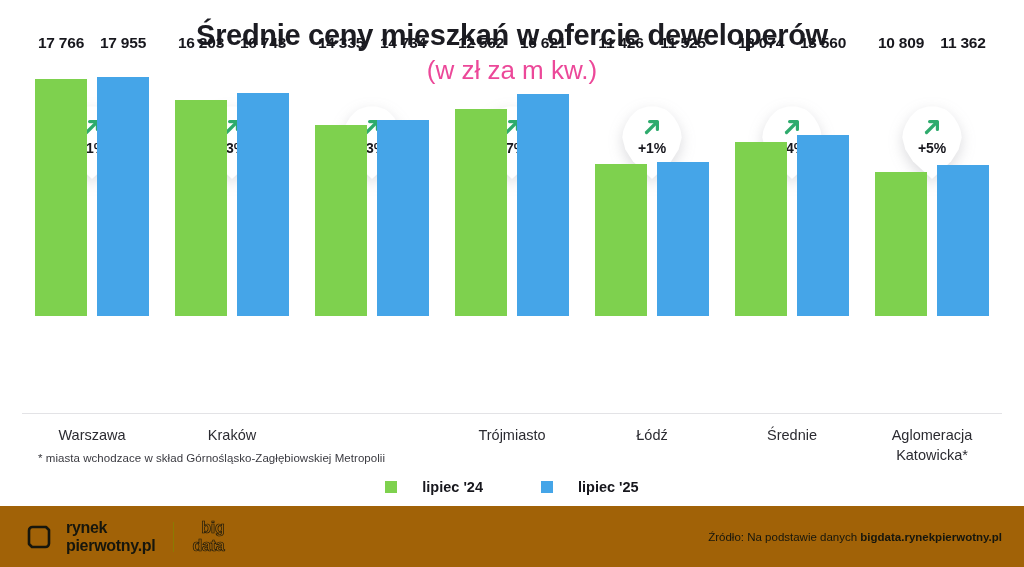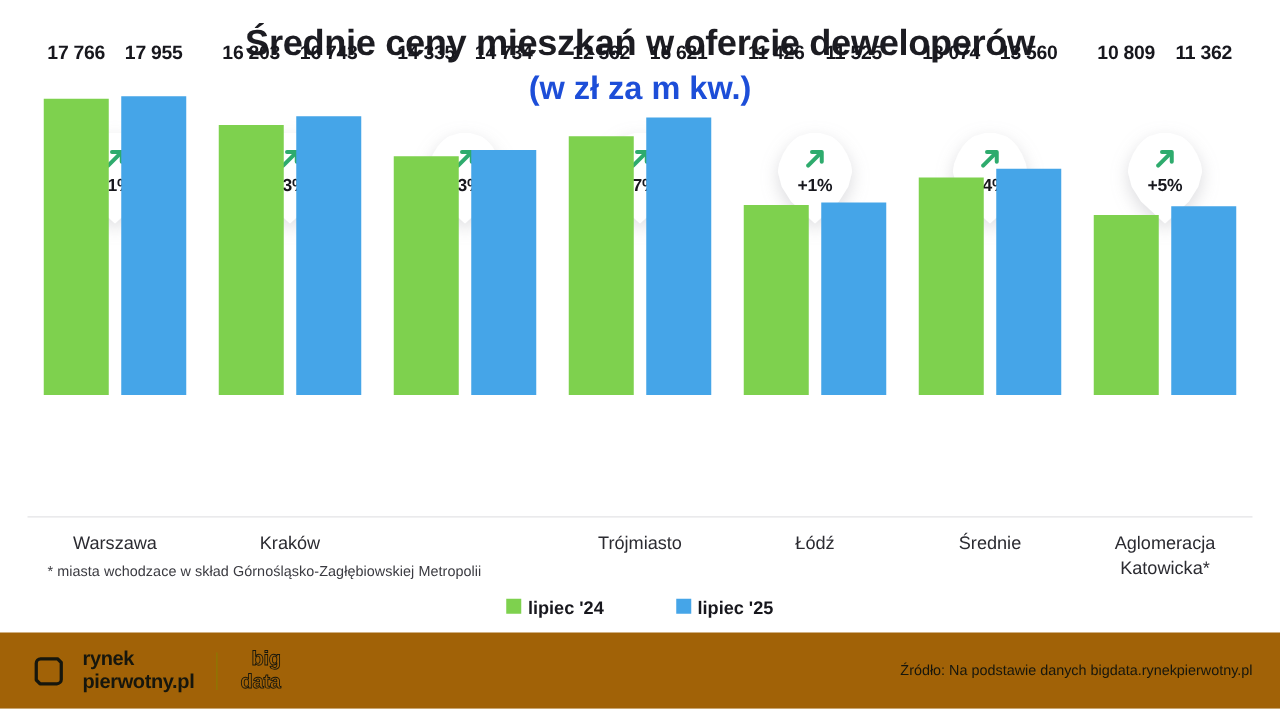--- a/index.html
+++ b/index.html
@@ -29,22 +29,22 @@
   }
   .title-line1 {
     font-size: 29px;
     font-weight: bold;
     color: #1c1c22;
     letter-spacing: -0.3px;
     line-height: 1.18;
   }
   .title-line2 {
     font-size: 26px;
-    font-weight: bold;
-    color: #1d4ed8;
+    font-weight: normal;
+    color: #ec4899;
     line-height: 1.3;
     margin-top: 2px;
   }
 
   
   .plot {
     position: absolute;
     left: 0;
     top: 0;
     width: 1024px;
@@ -174,21 +174,22 @@
     position: absolute;
     top: 479px;
     left: 0;
     width: 1024px;
     display: flex;
     justify-content: center;
     gap: 58px;
   }
   .legend-item {
     display: flex;
-    gap: 5px;
+    align-items: center;
+    gap: 25px;
   }
   .legend-swatch {
     width: 12px;
     height: 12px;
   }
   .legend-swatch.s0 { background: #7ed14e; }
   .legend-swatch.s1 { background: #45a5e8; }
   .legend-text {
     font-size: 14.5px;
     font-weight: bold;
@@ -240,21 +241,21 @@
     font-weight: bold;
     letter-spacing: -0.2px;
     text-align: right;
   }
   .footer-source {
     margin-left: auto;
     margin-right: 22px;
     font-size: 11.5px;
     color: #16160d;
   }
-  .footer-source b { font-weight: normal; margin-top: 28px; }
+  .footer-source b { font-weight: bold; margin-top: 28px; }
 </style>
 </head>
 <body>
 
 <div id="infographic">
 
   <div class="title-block">
     <div class="title-line1">Średnie ceny mieszkań w ofercie deweloperów</div>
     <div class="title-line2">(w zł za m kw.)</div>
   </div>

